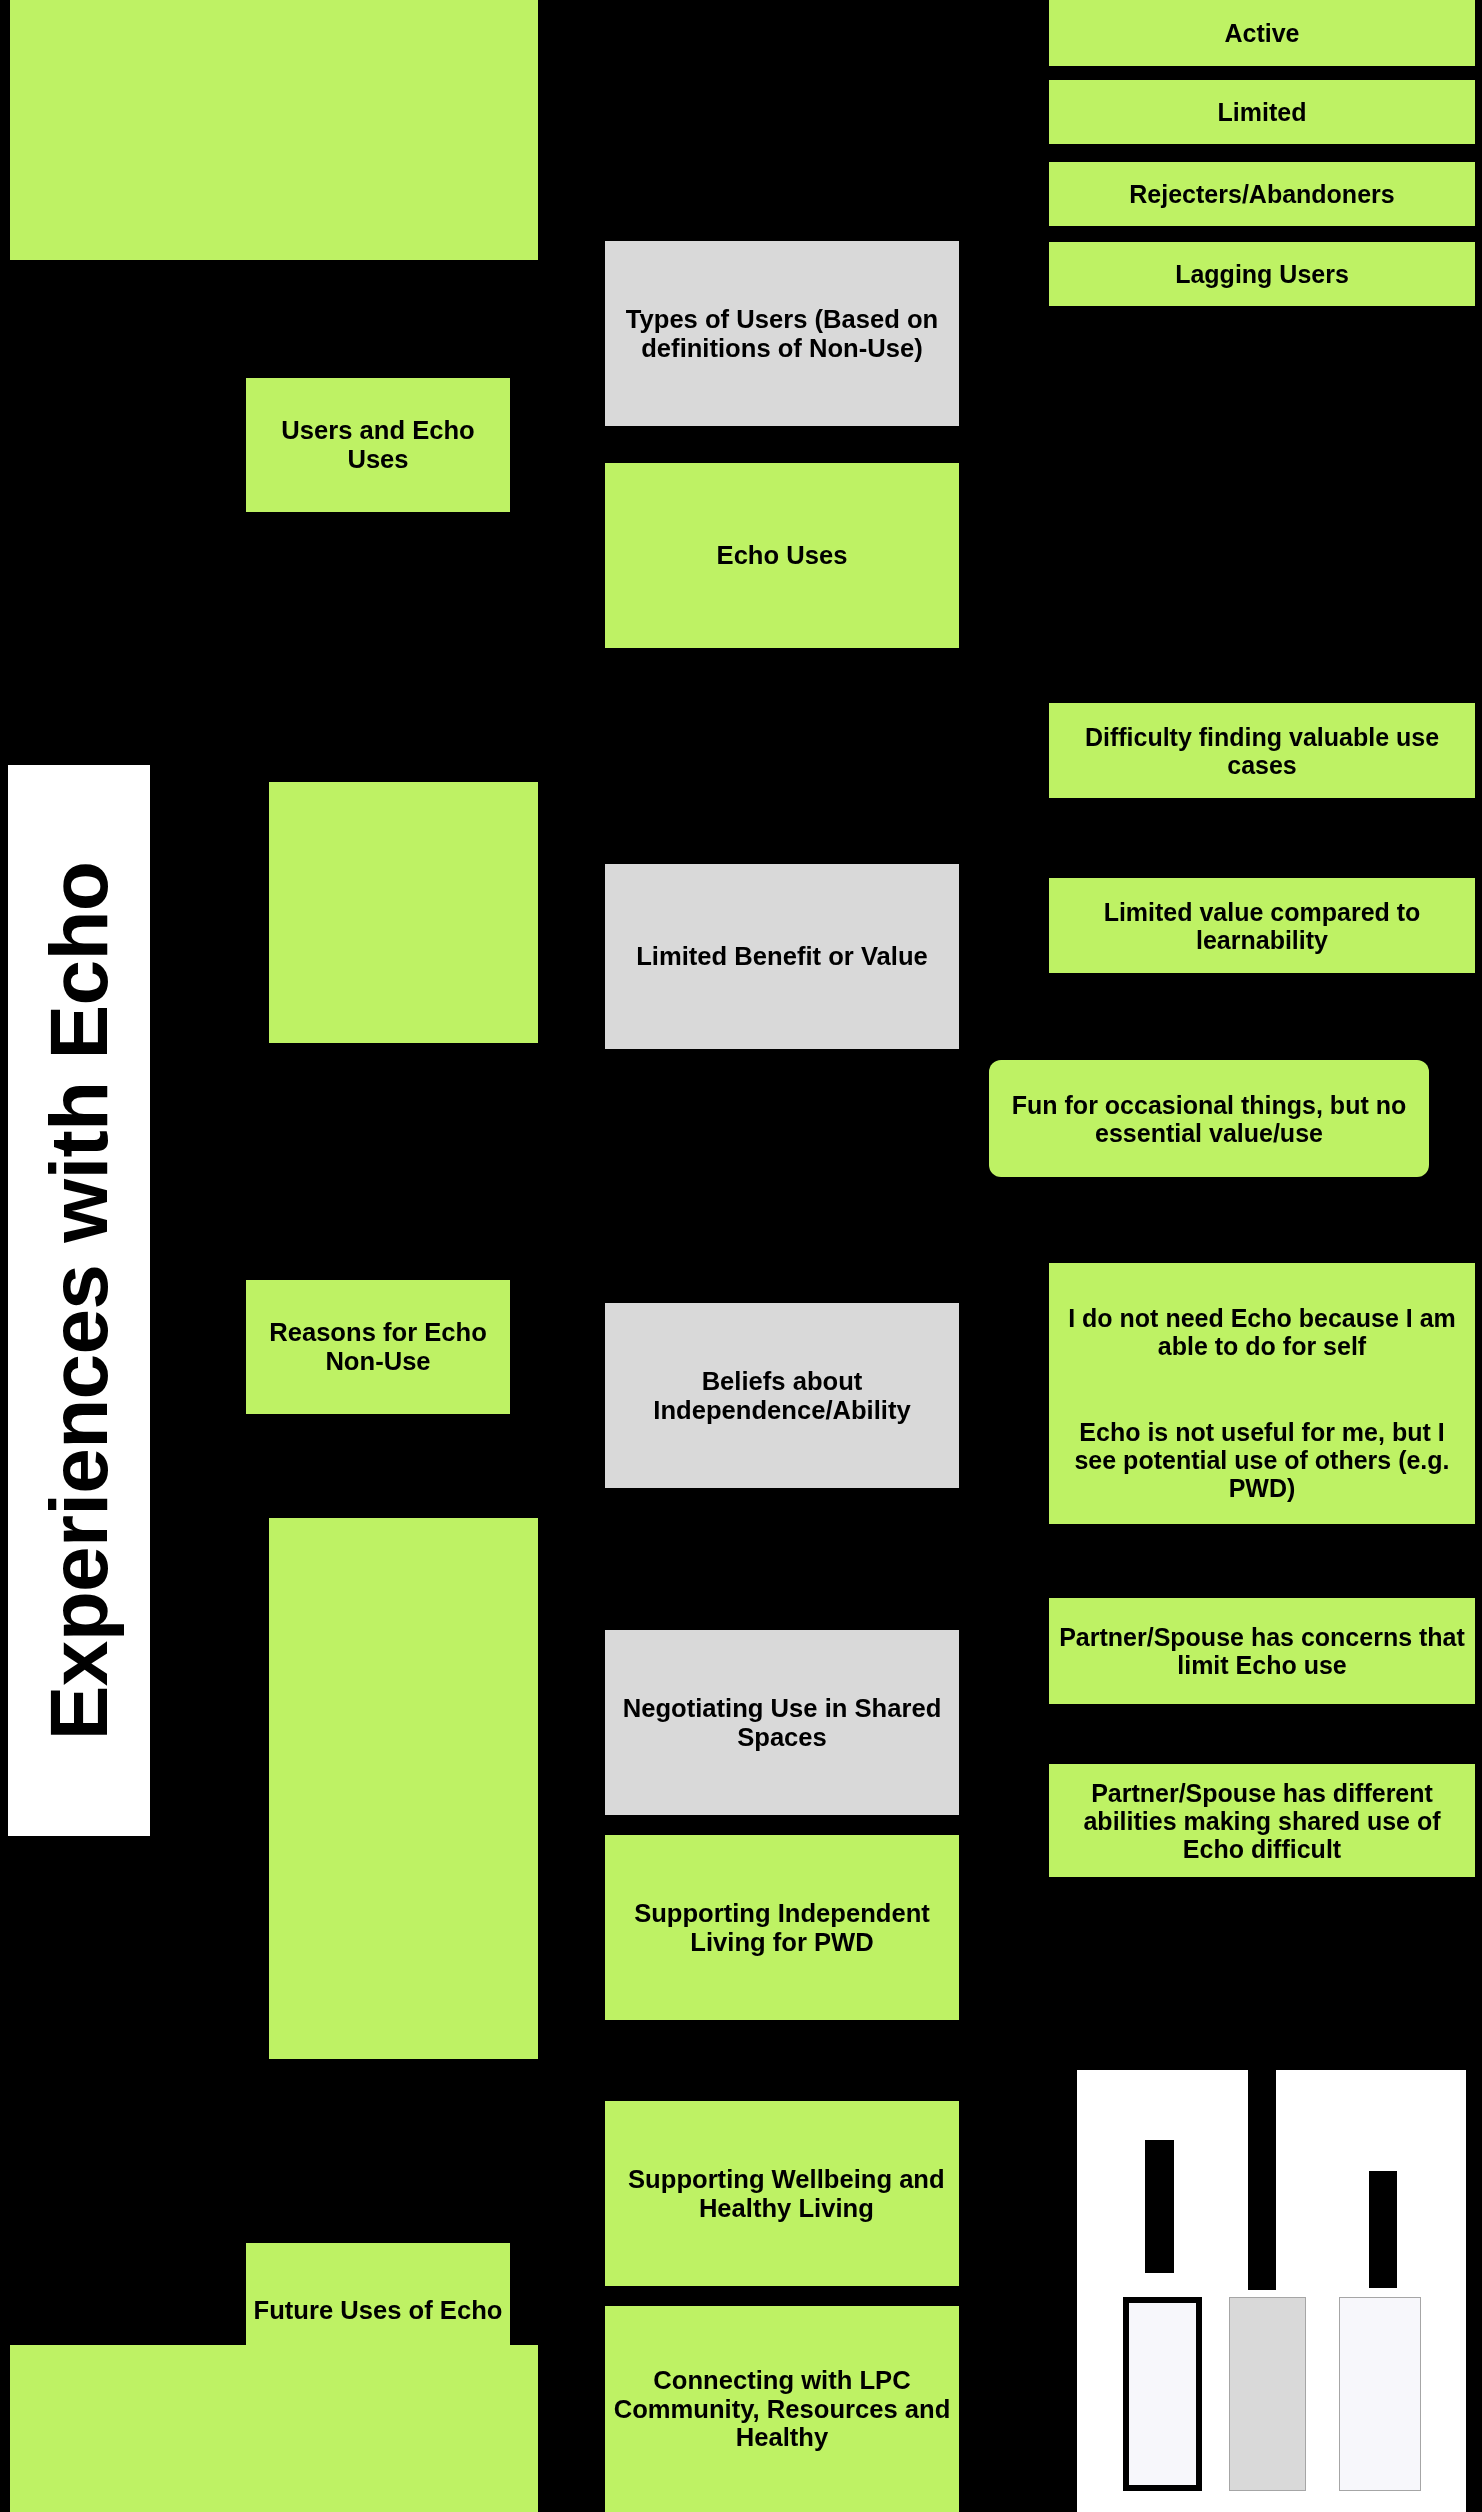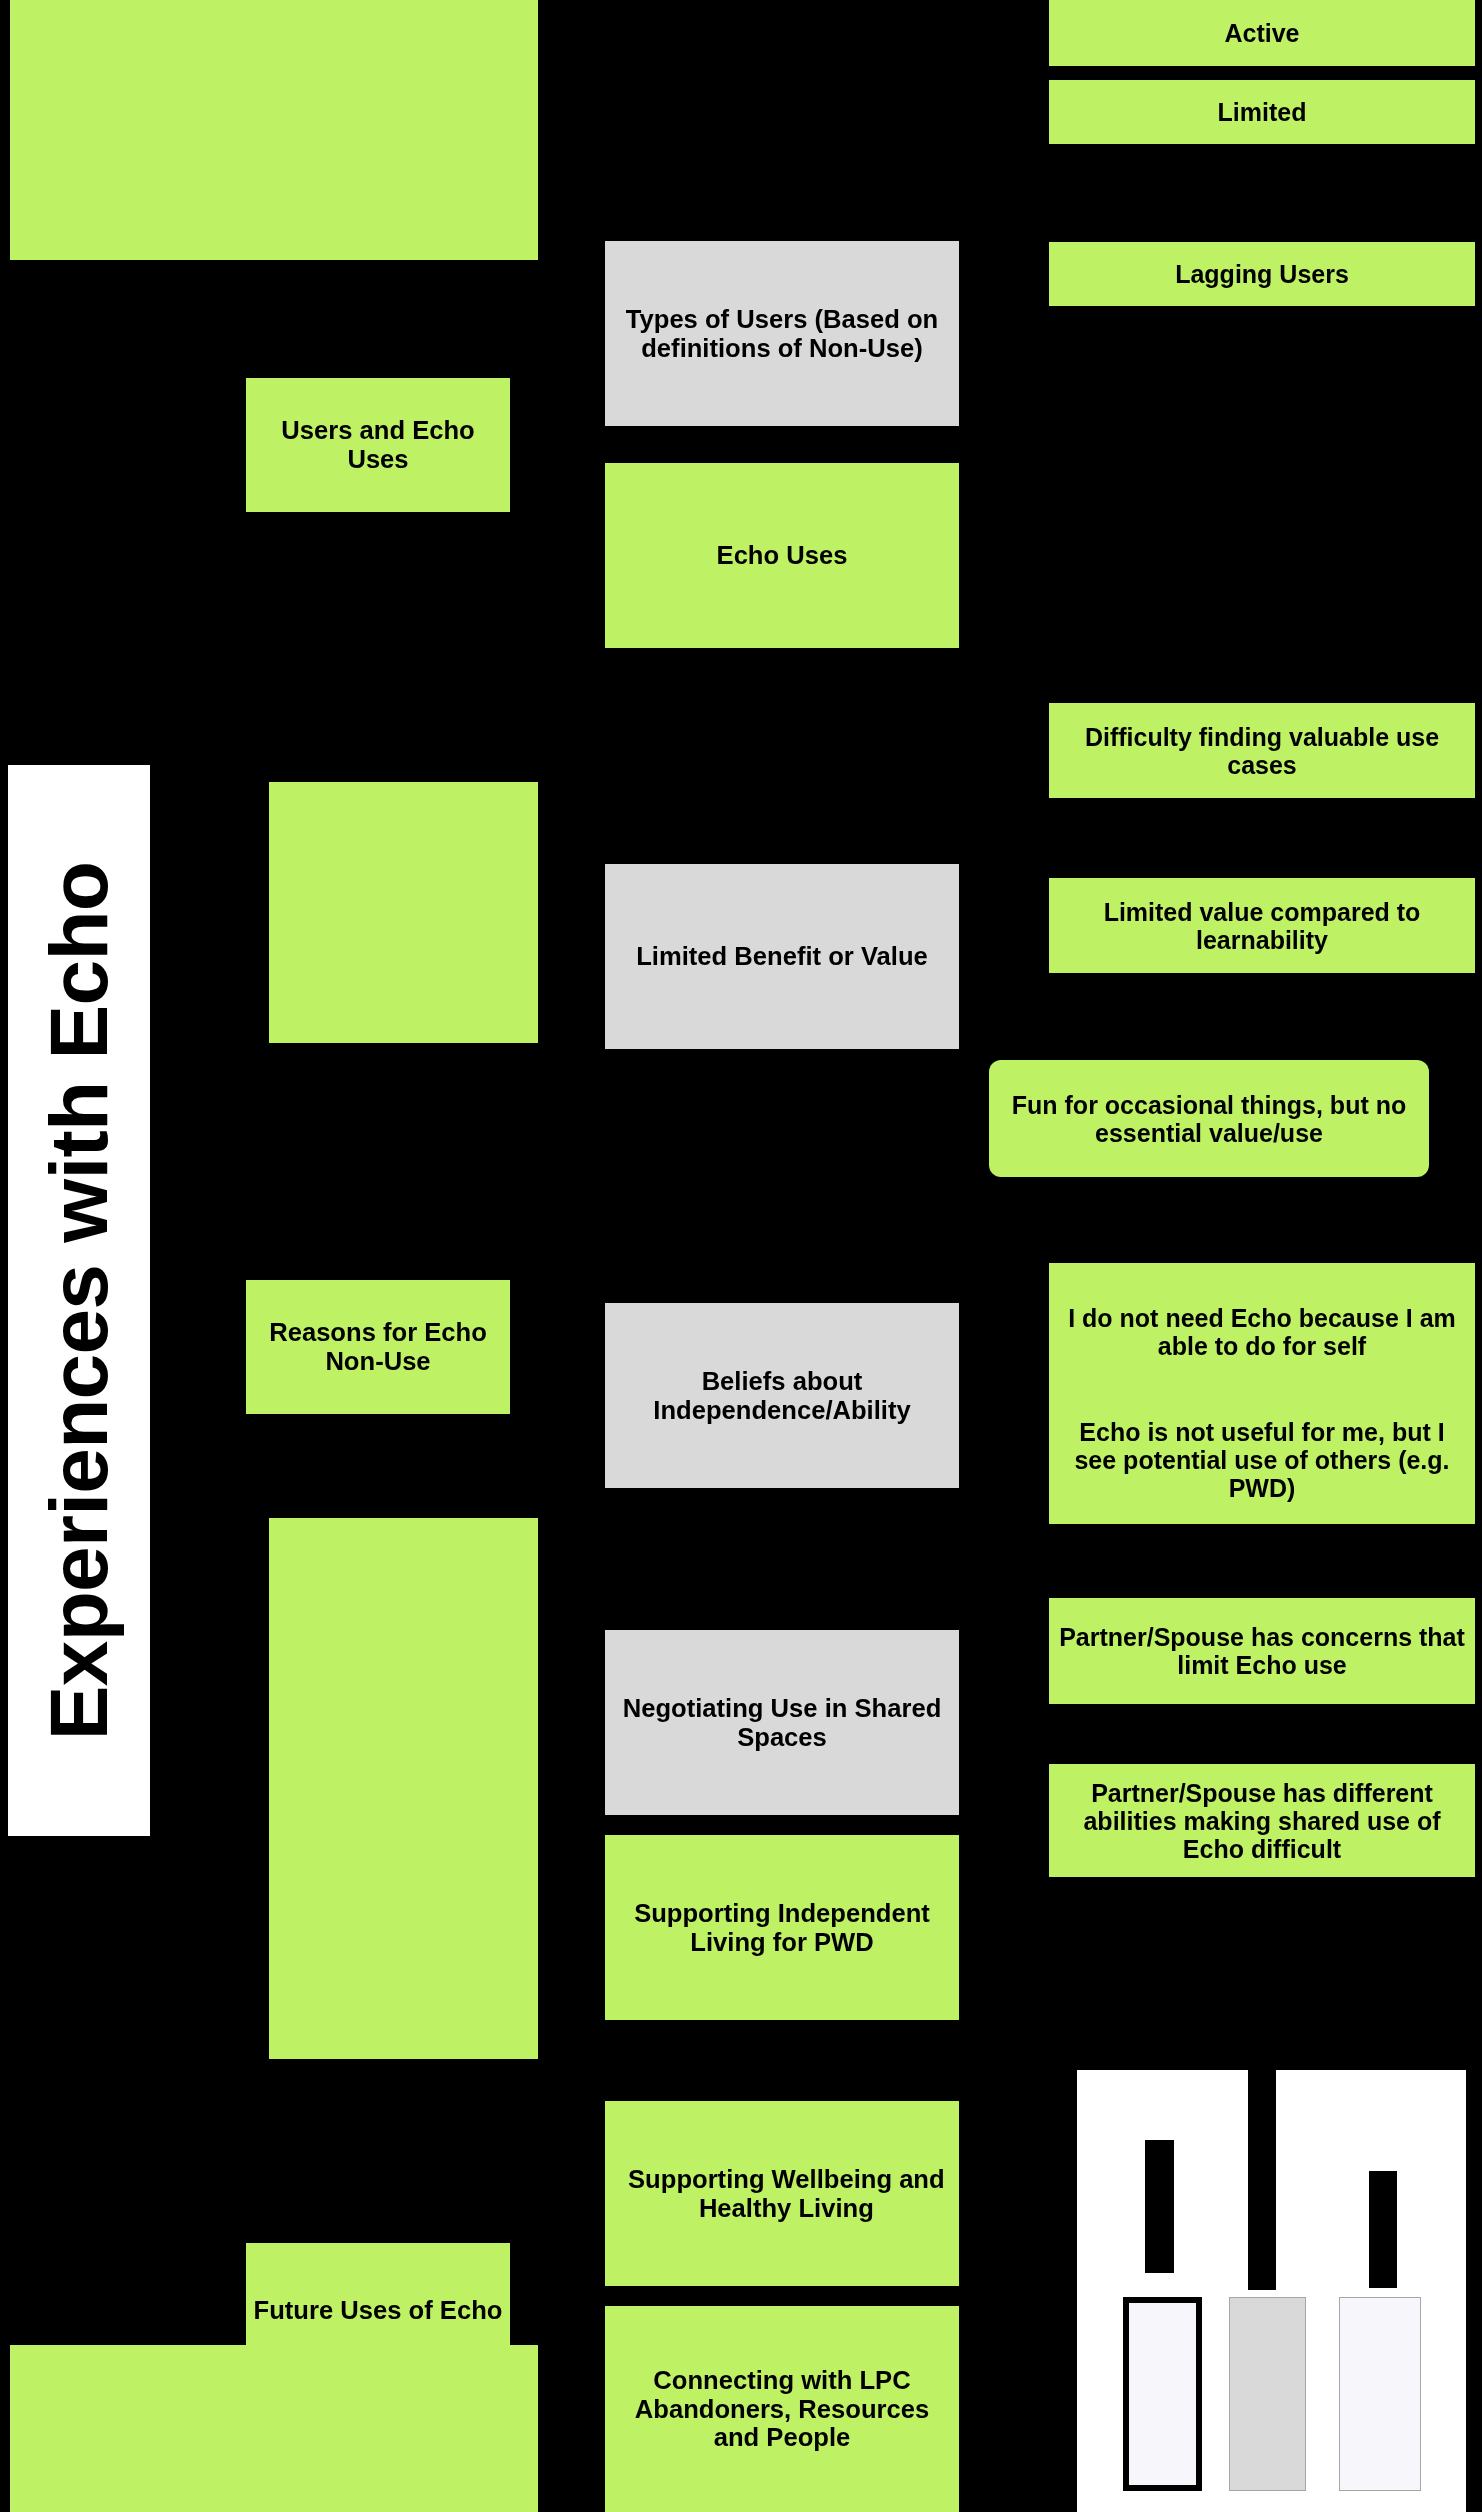--- a/index.html
+++ b/index.html
@@ -109,26 +109,27 @@
   <div class="node fill-gray lvl2" style="left:605px; top:864px; width:354px; height:185px;">Limited Benefit or Value</div>
 
   <div class="node fill-gray lvl2" style="left:605px; top:1303px; width:354px; height:185px;">Beliefs about Independence/Ability</div>
 
   <div class="node fill-gray lvl2" style="left:605px; top:1630px; width:354px; height:185px;">Negotiating Use in Shared Spaces</div>
 
   <div class="node fill-white lvl2" style="left:605px; top:1835px; width:354px; height:185px;">Supporting Independent Living for PWD</div>
 
   <div class="node fill-white lvl2" style="left:605px; top:2101px; width:354px; height:185px;padding-left:16px;">Supporting Wellbeing and Healthy Living</div>
 
-  <div class="node fill-white lvl2" style="left:605px; top:2306px; width:354px; height:206px;">Connecting with LPC Abandoners, Resources and  People</div>
+  <div class="node fill-white lvl2" style="left:605px; top:2306px; width:354px; height:206px;">Connecting with LPC Community, Resources and  Healthy</div>
 
   <div class="node fill-white lvl3" style="left:1049px; top:0px; width:426px; height:66px;">Active</div>
 
   <div class="node fill-white lvl3" style="left:1049px; top:80px; width:426px; height:64px;">Limited</div>
 
+  <div class="node fill-white lvl3" style="left:1049px; top:162px; width:426px; height:64px;">Rejecters/Abandoners</div>
 
   <div class="node fill-white lvl3" style="left:1049px; top:242px; width:426px; height:64px;">Lagging Users</div>
 
   <div class="node fill-white lvl3" style="left:1049px; top:703px; width:426px; height:95px;">Difficulty finding valuable use cases</div>
 
   <div class="node fill-white lvl3" style="left:1049px; top:878px; width:426px; height:95px;">Limited value compared to learnability</div>
 
   <div class="node fill-white lvl3" style="left:989px; top:1060px; width:440px; height:117px;border-radius:12px;">Fun for occasional things, but no essential value/use</div>
 
   <div class="node fill-white lvl3" style="left:1049px; top:1235px; width:426px; height:138px;margin-top:28px;">I do not need Echo because I am able to do for self</div>

